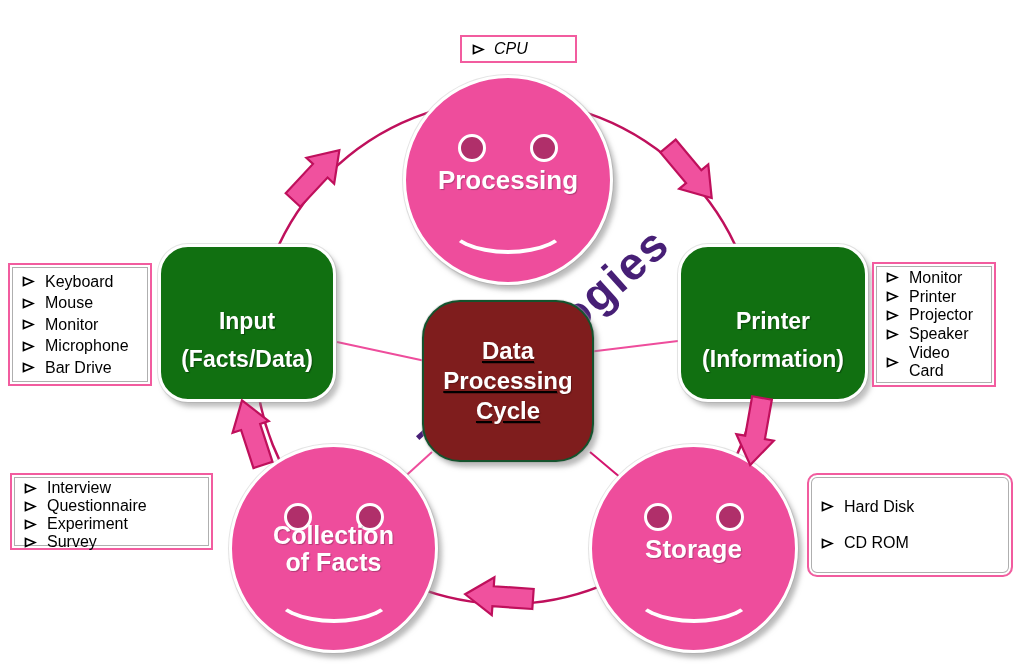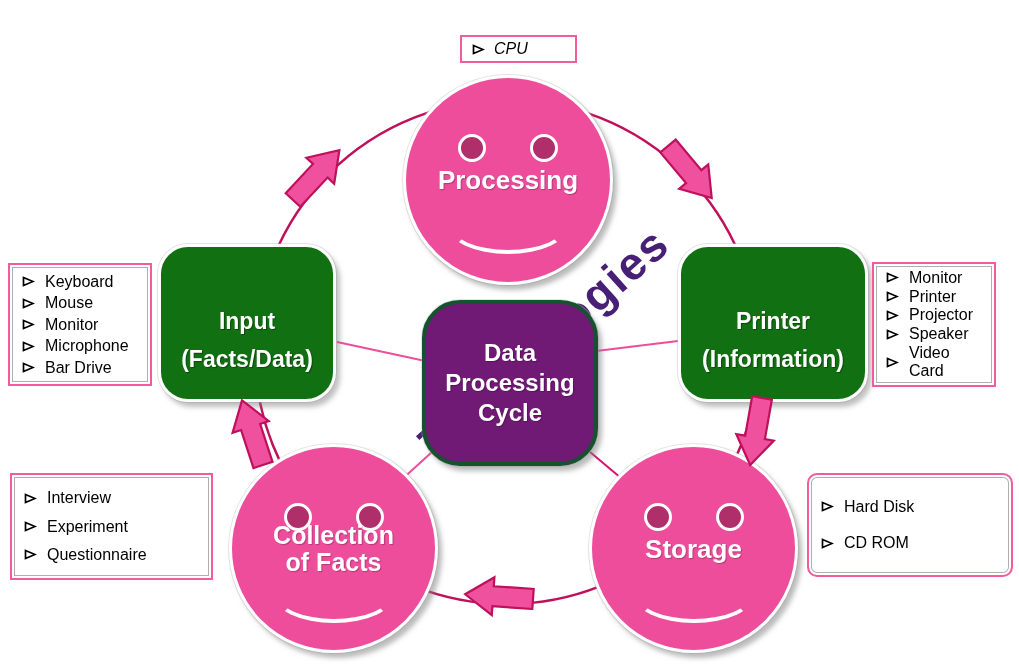--- a/index.html
+++ b/index.html
@@ -49,23 +49,24 @@
     box-shadow:4px 5px 5px rgba(130,130,130,.5), 0 0 0 1px rgba(190,190,190,.4);
   }
   .green-box .box-label{
     color:#fff;font-weight:bold;font-size:23px;text-align:center;
     white-space:pre-line;line-height:1.65;text-shadow:1px 1px 1px rgba(0,0,0,.35);margin-top:36px;
   }
 
   
   .center-box{
     position:absolute;left:422px;top:300px;width:168px;height:158px;
-    background:#701a75;border:4px solid #14532d;border-radius:38px;z-index:3;
+    background:#7f1d1d;border:2px solid #14532d;border-radius:38px;z-index:3;
     display:flex;align-items:center;justify-content:center;
     box-shadow:4px 5px 5px rgba(130,130,130,.55), 0 0 0 1px rgba(190,190,190,.4);
+    text-decoration:underline;
   }
   .center-box .box-label{
     color:#fff;font-weight:bold;font-size:24px;text-align:center;
     white-space:pre-line;line-height:1.25;text-shadow:1px 1px 1px rgba(0,0,0,.25);
   }
 
   
   .cpu-box{
     position:absolute;left:460px;top:35px;width:117px;height:28px;
     background:#fff;border:2px solid #f25c9f;z-index:3;
@@ -77,21 +78,21 @@
   .list-box{
     position:absolute;background:#fff;border:2px solid #f25c9f;z-index:3;
     box-shadow:inset 0 0 0 2px #fff, inset 0 0 0 3px rgba(110,110,110,.55);
     display:flex;flex-direction:column;justify-content:space-evenly;
     padding:4px 6px 4px 12px;box-sizing:border-box;
   }
   .list-item{display:flex;align-items:center;gap:10px;font-size:16px;color:#000;}
   .bullet-icon{display:inline-flex;flex:0 0 auto;}
   .list-left{left:8px;top:263px;width:144px;height:123px;}
   .list-right{left:872px;top:262px;width:124px;height:125px;}
-  .list-bottom-left{left:10px;top:473px;width:203px;height:107px;}
+  .list-bottom-left{left:10px;top:473px;width:203px;height:77px;}
   .list-bottom-right{left:807px;top:473px;width:206px;height:104px;border-radius:10px;}
 </style>
 </head>
 <body>
 
 <div class="canvas">
 
   <svg class="layer layer-arc" width="1019" height="672">
     <circle cx="507" cy="352" r="252" fill="none" stroke="#bf105c" stroke-width="2.5"></circle>
     <line x1="337" y1="342" x2="430" y2="362" stroke="#ee4d9c" stroke-width="2"></line>
@@ -253,29 +254,37 @@
           </svg>
         </span>
       <span>Interview</span>
     </div>
     <div class="list-item">
       <span class="bullet-icon">
           <svg width="13" height="11" viewBox="0 0 13 11">
             <path d="M1.5 1.5 L11 5.5 L1.5 9.5 Z" fill="none" stroke="#000" stroke-width="1.7"></path>
           </svg>
         </span>
+      <span>Questionnaire</span>
+    </div>
+    <div class="list-item">
+      <span class="bullet-icon">
+          <svg width="13" height="11" viewBox="0 0 13 11">
+            <path d="M1.5 1.5 L11 5.5 L1.5 9.5 Z" fill="none" stroke="#000" stroke-width="1.7"></path>
+          </svg>
+        </span>
       <span>Experiment</span>
     </div>
     <div class="list-item">
       <span class="bullet-icon">
           <svg width="13" height="11" viewBox="0 0 13 11">
             <path d="M1.5 1.5 L11 5.5 L1.5 9.5 Z" fill="none" stroke="#000" stroke-width="1.7"></path>
           </svg>
         </span>
-      <span>Questionnaire</span>
+      <span>Survey</span>
     </div>
   </div>
 
   <div class="list-box list-bottom-right">
     <div class="list-item">
       <span class="bullet-icon">
           <svg width="13" height="11" viewBox="0 0 13 11">
             <path d="M1.5 1.5 L11 5.5 L1.5 9.5 Z" fill="none" stroke="#000" stroke-width="1.7"></path>
           </svg>
         </span>

